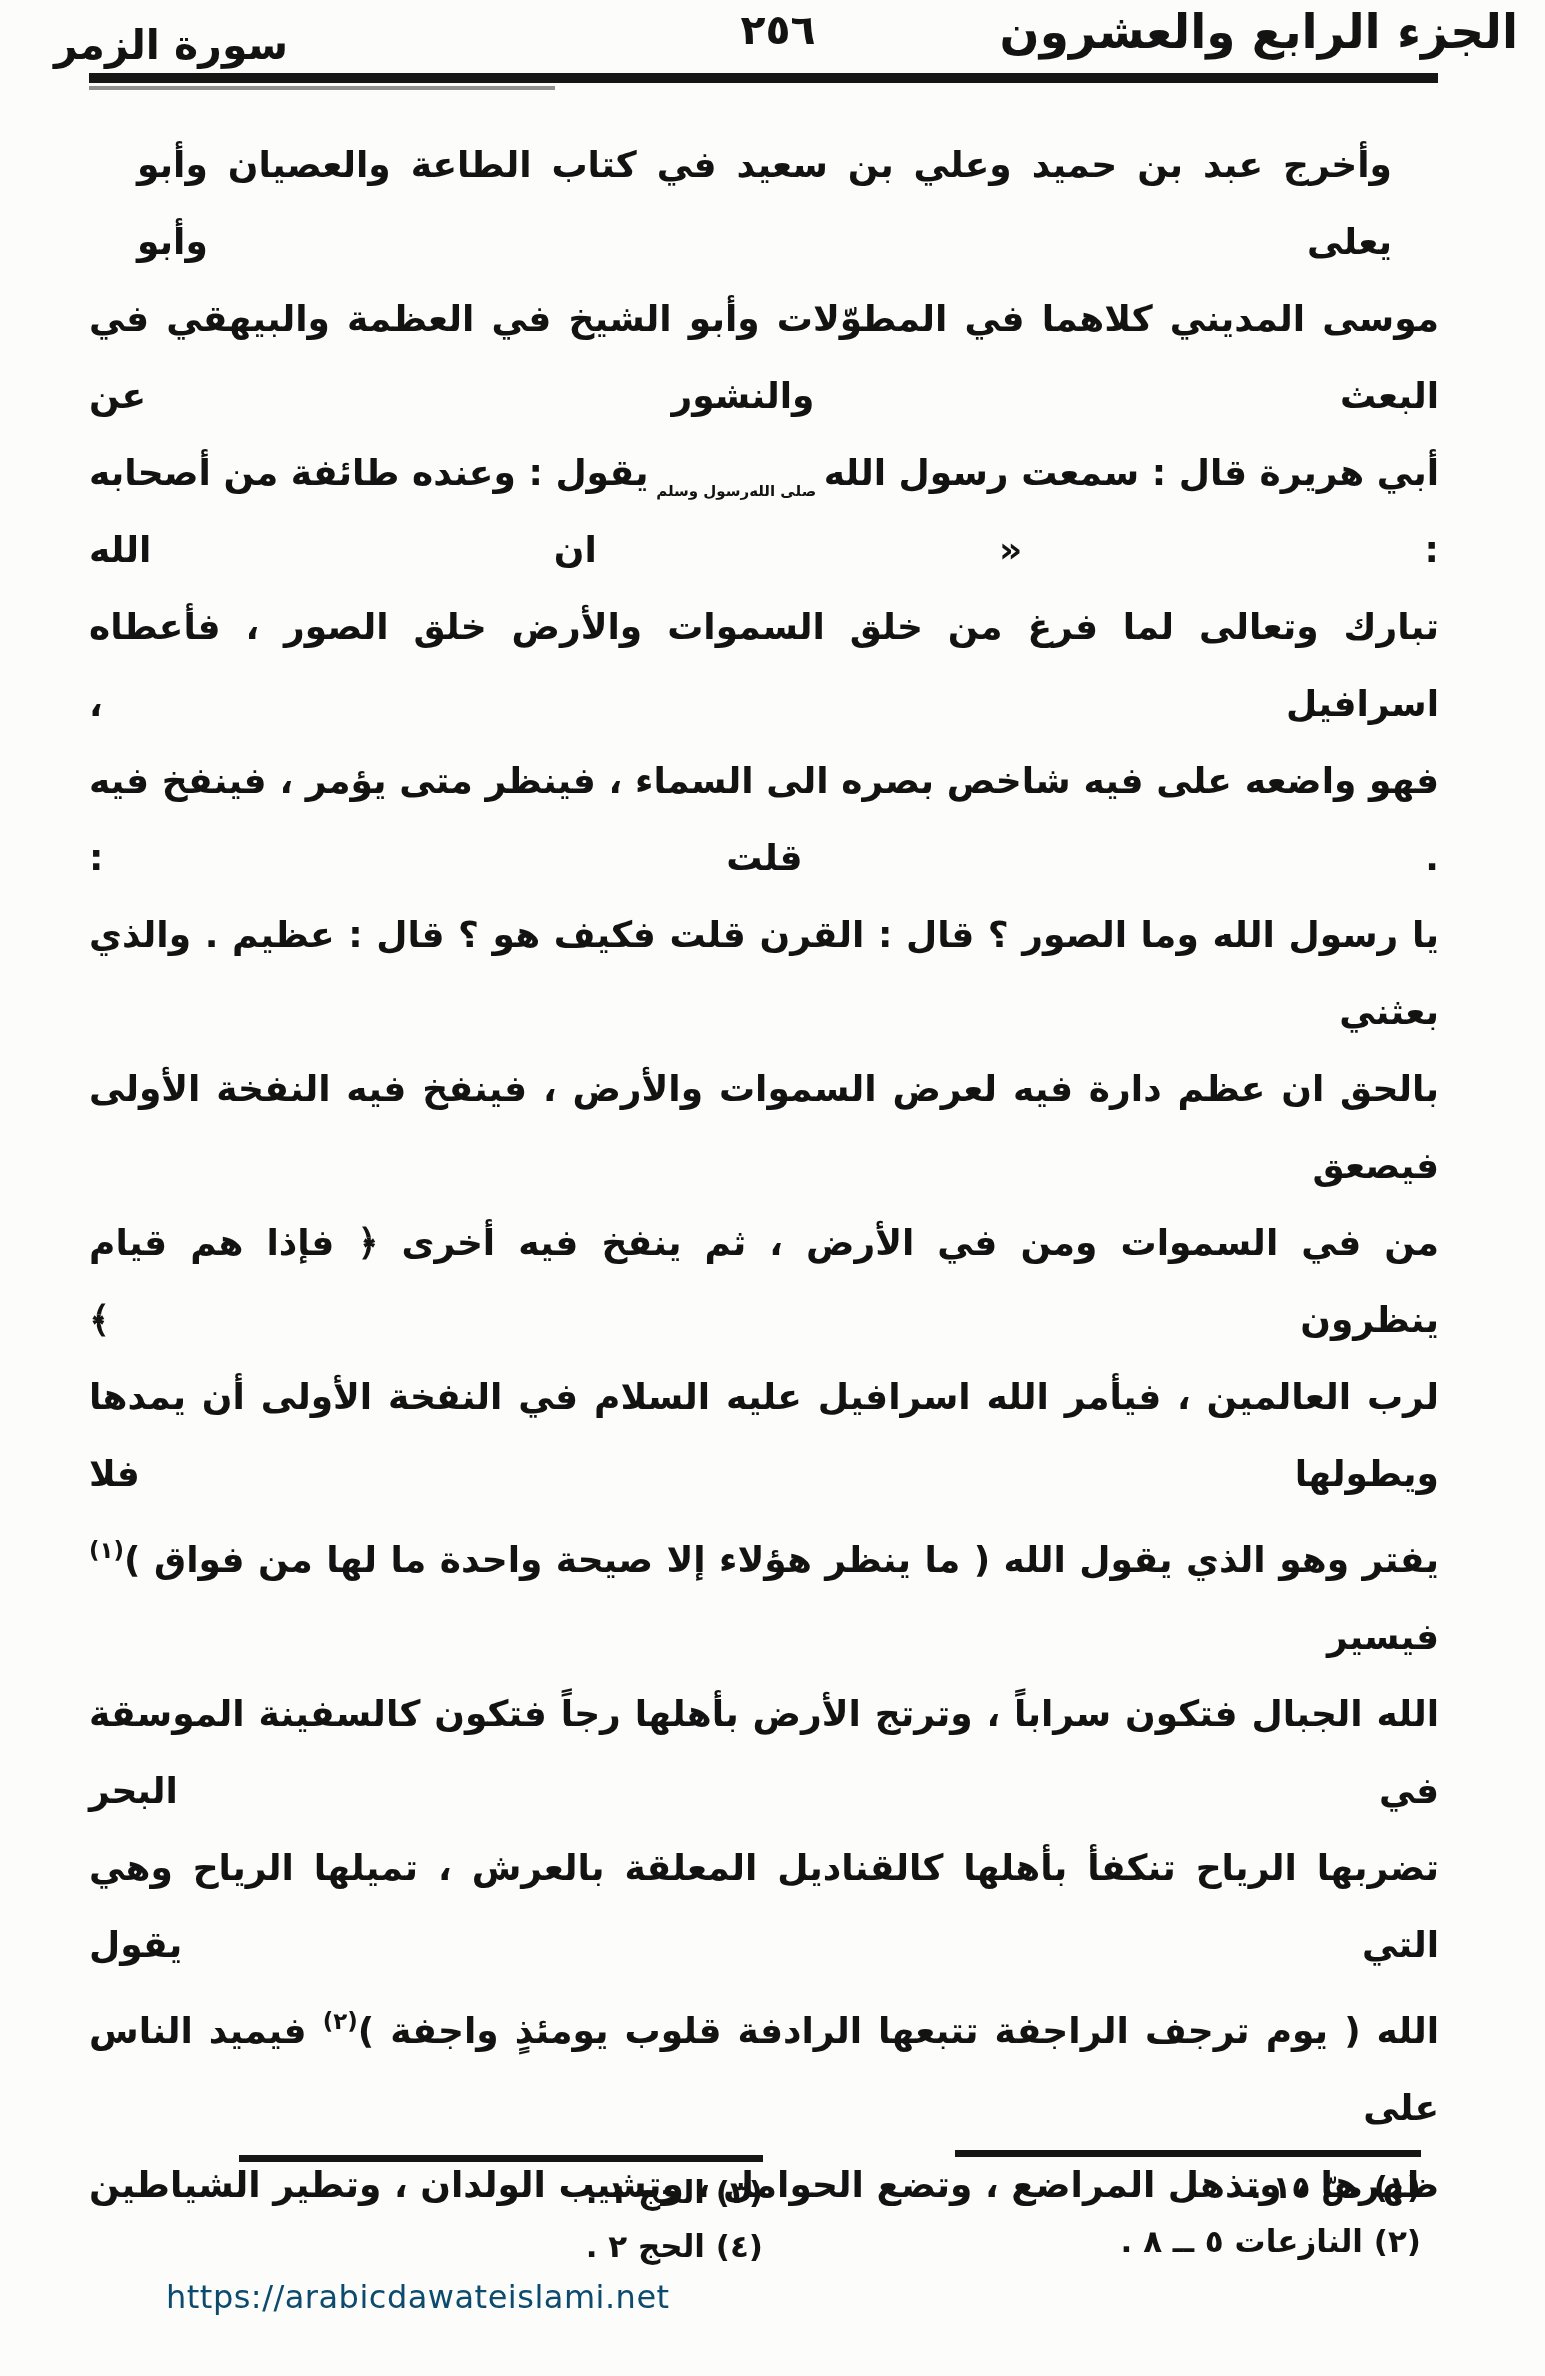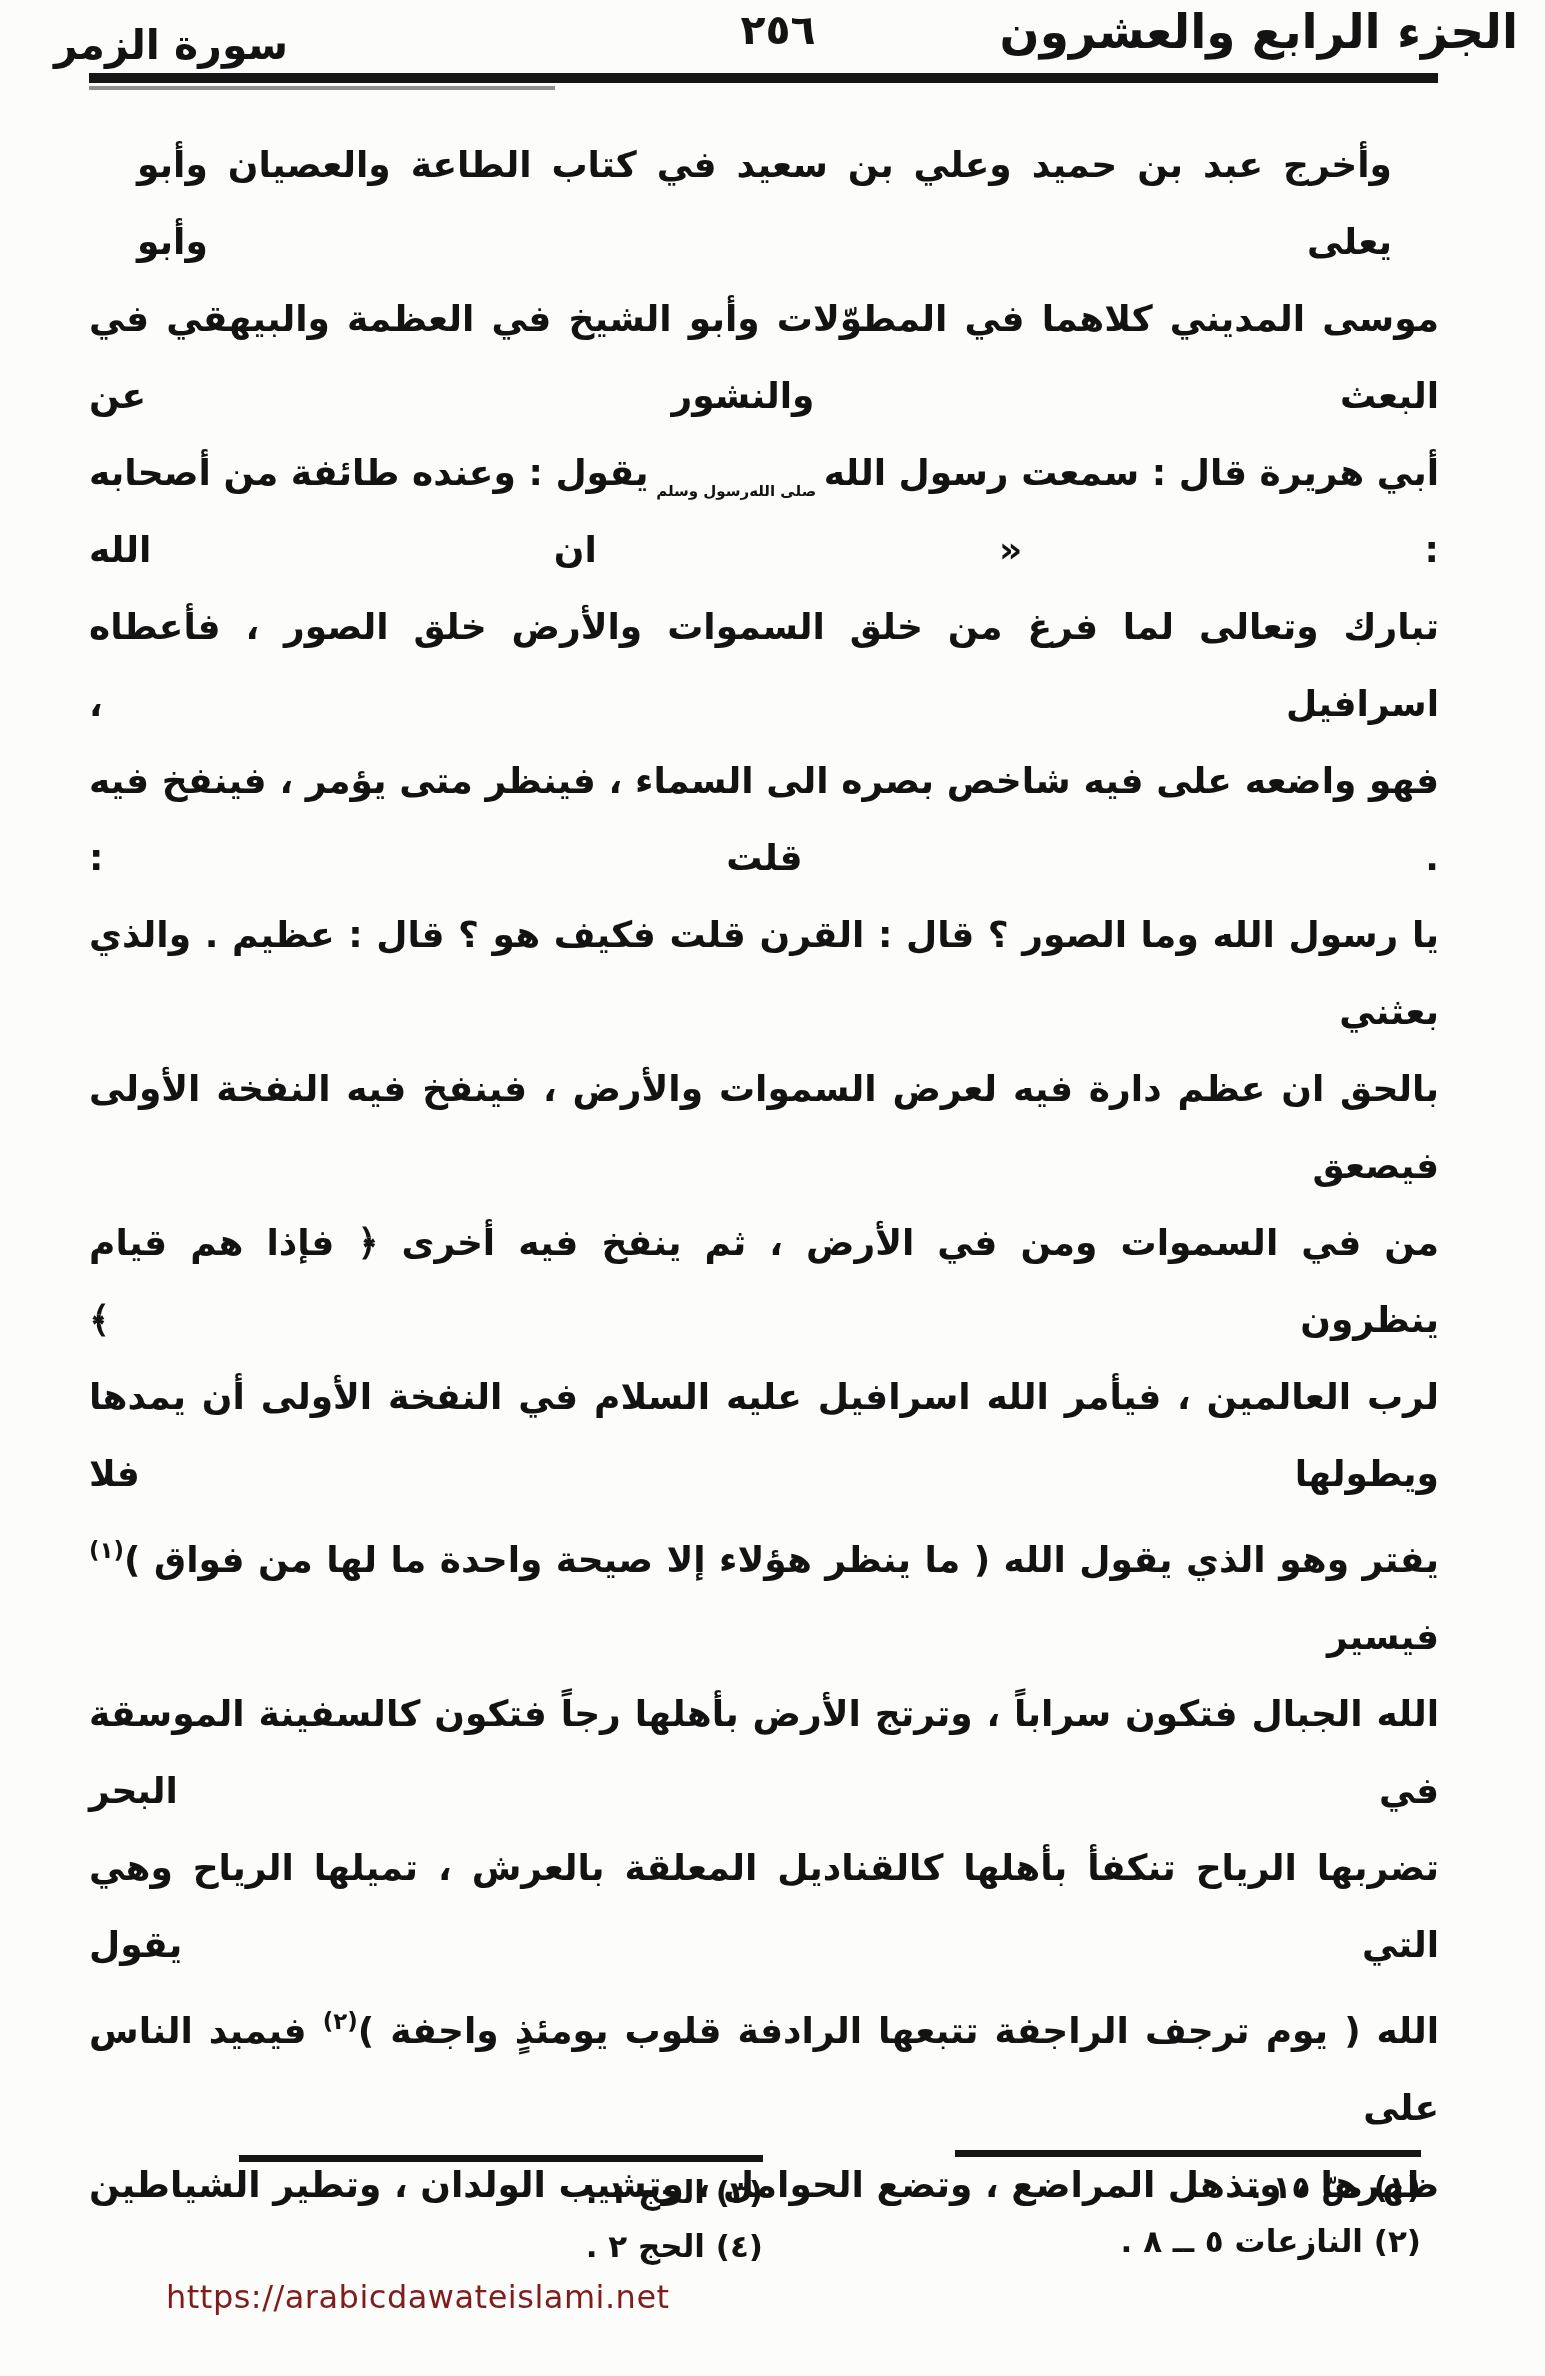--- a/index.html
+++ b/index.html
@@ -30,21 +30,21 @@
   }
   
   .fn-col { position:absolute; direction:rtl; }
   .fn-rule{ height:6.5px; background:#161616; }
   .fn-right{ top:2150px; right:125px; width:466px; }
   .fn-left { top:2155px; left:239px; width:524px; }
   .fn-line { font-size:31px; font-weight:bold; line-height:48px; text-align:right; margin-top:6px; }
   
   .watermark {
     position:absolute; top:2278px; left:166px;
-    font-size:32px; letter-spacing:0.5px; color:#7f1d1d; direction:ltr;
+    font-size:32px; letter-spacing:0.5px; color:#0c4a6e; direction:ltr;
   }
 </style>
 </head>
 <body>
 
 <div class="page">
 
   <div class="hdr-right">الجزء الرابع والعشرون</div>
   <div class="hdr-center">٢٥٦</div>
   <div class="hdr-left">سورة الزمر</div>

